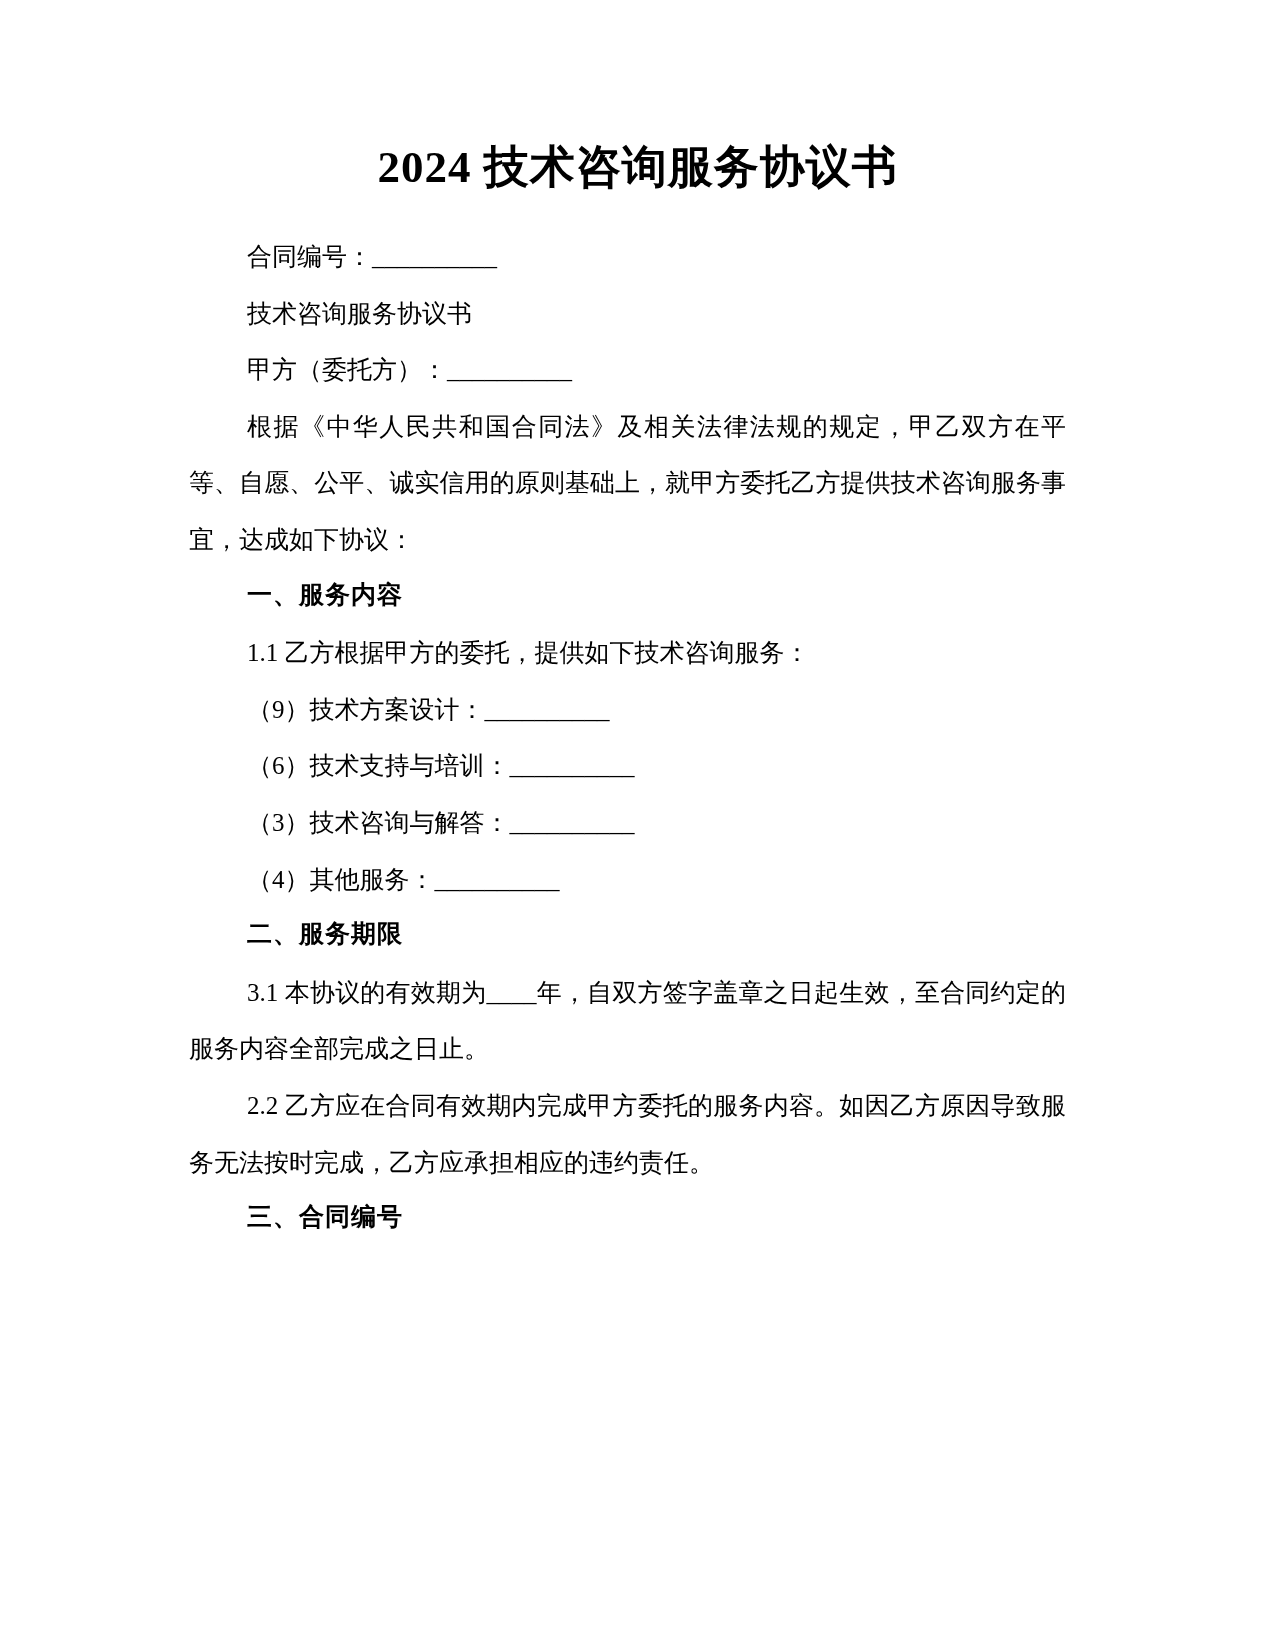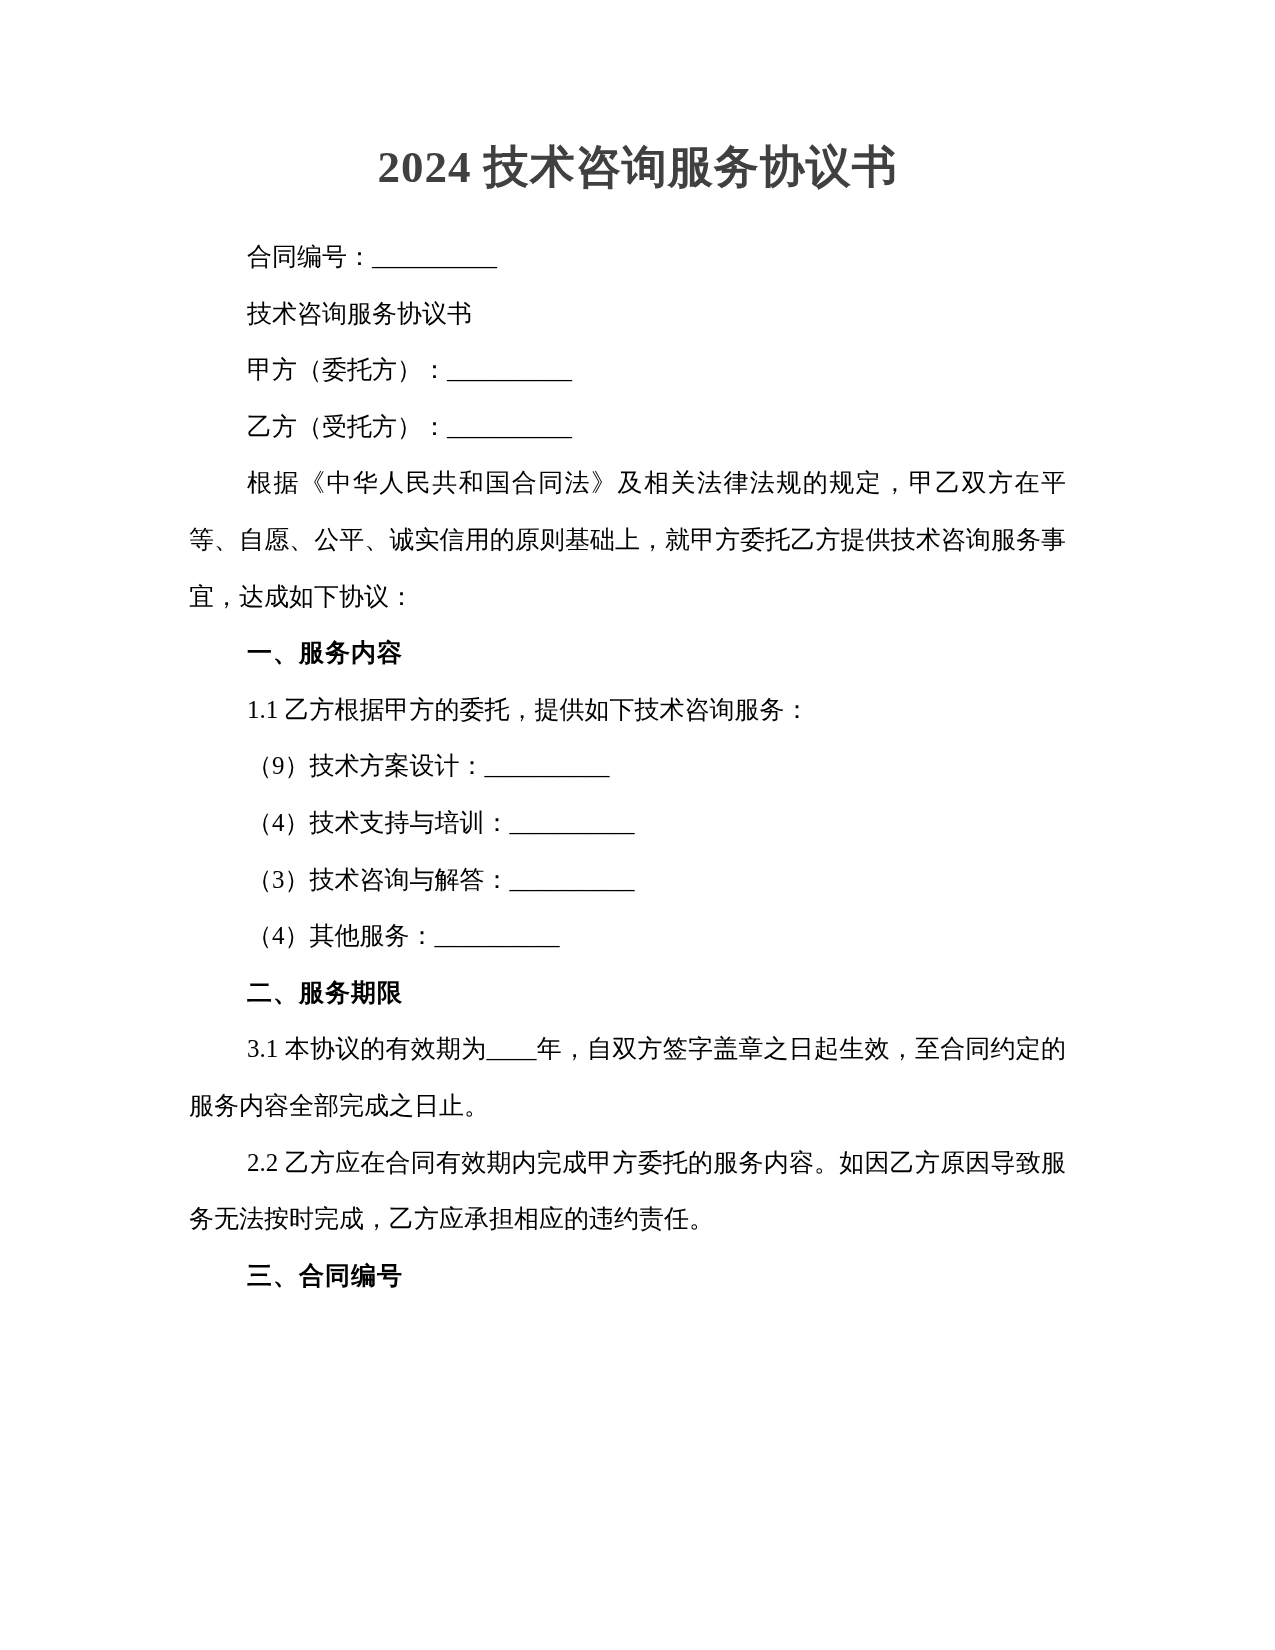--- a/index.html
+++ b/index.html
@@ -20,71 +20,70 @@
     top: 138px;
     left: 0;
     width: 1275px;
     margin: 0;
     text-align: center;
     font-family: "Liberation Serif", "DejaVu Serif", serif;
     font-size: 45px;
     font-weight: 700;
     line-height: 58px;
     letter-spacing: 1px;
-    color: #404040;
+    color: #000000;
   }
   .content {
     position: absolute;
     top: 229px;
     left: 189px;
     width: 877px;
     font-family: "Liberation Serif", "DejaVu Serif", serif;
     font-size: 25px;
     line-height: 56.6px;
     color: #000000;
   }
   .content p {
     margin: 0;
     padding: 0;
     text-indent: 58px;
     text-align: justify;
     text-align-last: left;
     word-break: break-all;
   }
   .content p.heading {
-    font-family: Liberation Serif, serif;
+    font-family: Liberation Mono, monospace;
     font-weight: 700;
     text-align: center;
     letter-spacing: 1px;
   }
 </style>
 </head>
 <body>
 
 <div class="page">
   <h1 class="title">2024 技术咨询服务协议书</h1>
 
   <div class="content">
     <p>合同编号：__________</p>
 
     <p>技术咨询服务协议书</p>
 
     <p>甲方（委托方）：__________</p>
 
-    <p>乙方（受托方）：__________</p>
 
     <p>根据《中华人民共和国合同法》及相关法律法规的规定，甲乙双方在平等、自愿、公平、诚实信用的原则基础上，就甲方委托乙方提供技术咨询服务事宜，达成如下协议：</p>
 
     <p class="heading">一、服务内容</p>
 
     <p>1.1 乙方根据甲方的委托，提供如下技术咨询服务：</p>
 
     <p>（9）技术方案设计：__________</p>
 
-    <p>（4）技术支持与培训：__________</p>
+    <p>（6）技术支持与培训：__________</p>
 
     <p>（3）技术咨询与解答：__________</p>
 
     <p>（4）其他服务：__________</p>
 
 
     <p class="heading">二、服务期限</p>
 
     <p>3.1 本协议的有效期为____年，自双方签字盖章之日起生效，至合同约定的服务内容全部完成之日止。</p>
 

